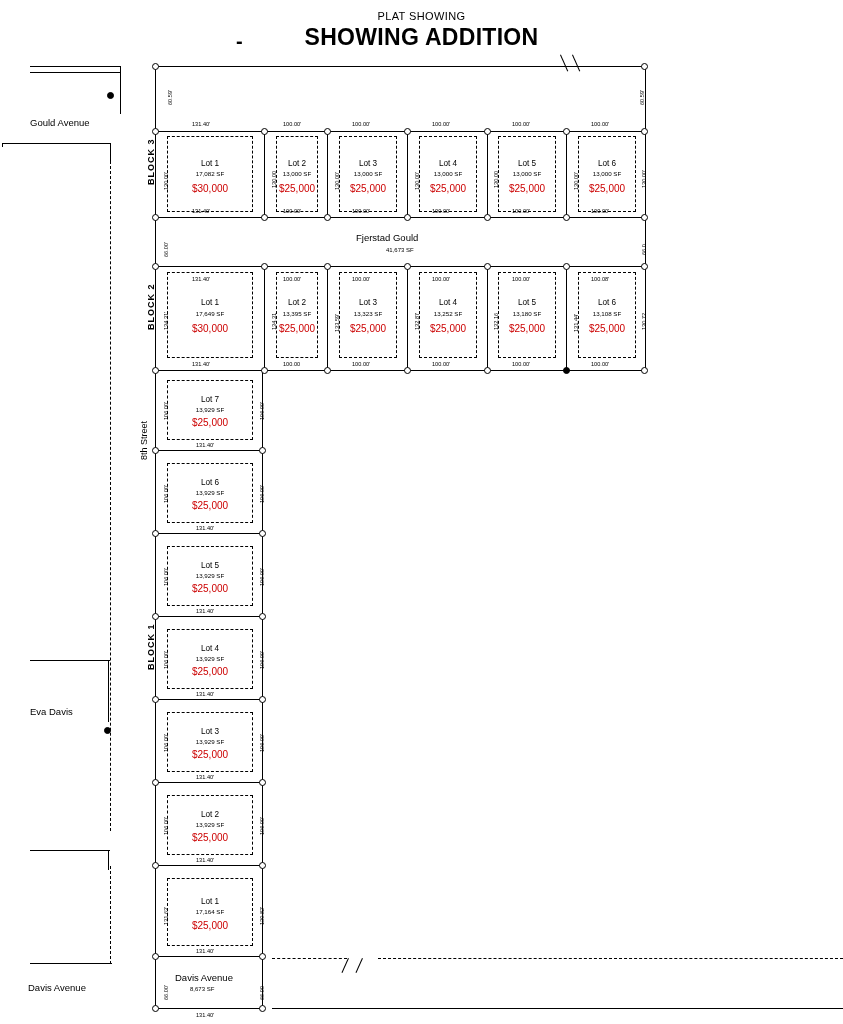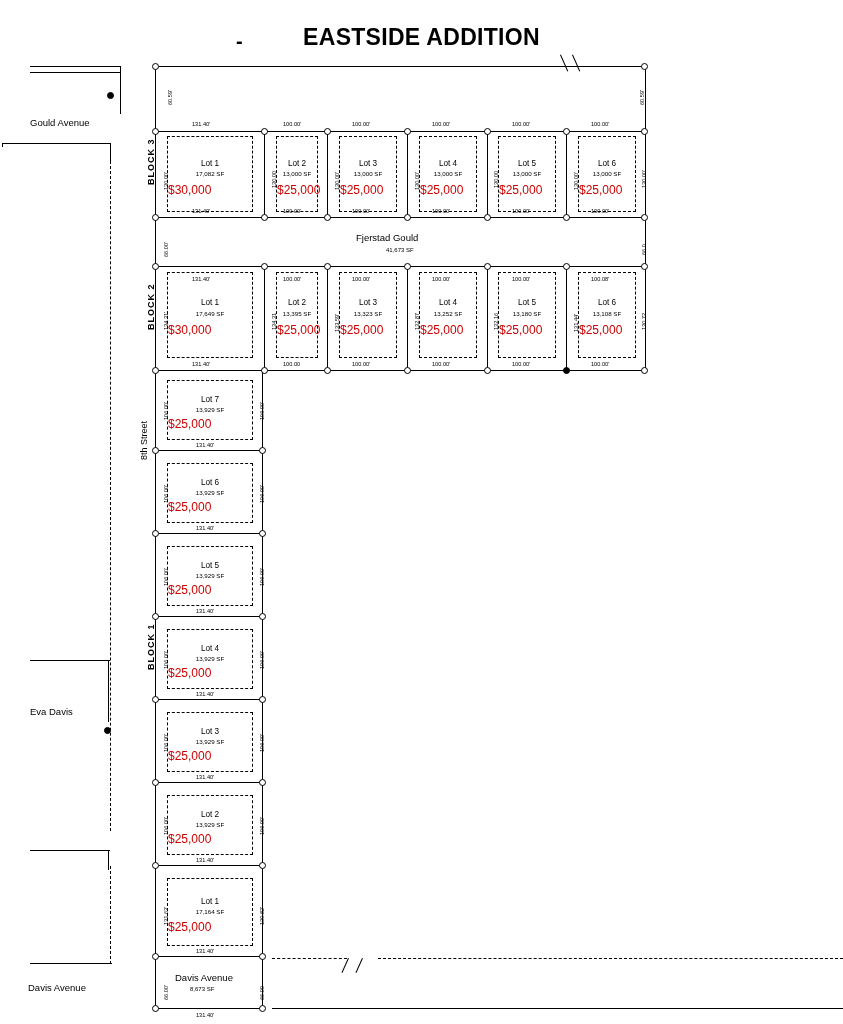--- a/index.html
+++ b/index.html
@@ -16,35 +16,36 @@
   .solid{position:absolute;background:#000;}
   .hline{height:1px;}
   .vline{width:1px;}
   .dash-h{position:absolute;height:0;border-top:1px dashed #000;}
   .dash-v{position:absolute;width:0;border-left:1px dashed #000;}
   .lot-dash{position:absolute;border:1px dashed #000;box-sizing:border-box;}
 
   .node{position:absolute;width:7px;height:7px;border:1px solid #000;border-radius:50%;background:#fff;box-sizing:border-box;}
   .lot-name{position:absolute;width:100%;text-align:center;font-size:8.2px;}
   .lot-sf{position:absolute;width:100%;text-align:center;font-size:6.2px;}
-  .lot-price{position:absolute;width:100%;text-align:left;font-size:12px;color:#cc0000;}
+  .lot-price{position:absolute;width:100%;text-align:center;font-size:10px;color:#cc0000;}
   .dim{position:absolute;font-size:5.6px;white-space:nowrap;}
   .dim-v{position:absolute;font-size:5.6px;white-space:nowrap;transform-origin:0 0;transform:rotate(-90deg);}
   .blk{position:absolute;font-size:9px;font-weight:bold;letter-spacing:1px;white-space:nowrap;transform-origin:0 0;transform:rotate(-90deg);}
   .street-v{position:absolute;font-size:9px;white-space:nowrap;transform-origin:0 0;transform:rotate(-90deg);}
   .ave{position:absolute;font-size:9.5px;white-space:nowrap;}
   .ave-sf{position:absolute;font-size:6px;white-space:nowrap;}
 </style>
 </head>
 <body>
 
 <div class="plat">
 
+  <div class="t-plat">PLAT SHOWING</div>
   <div class="t-dash">-</div>
-  <div class="t-main">EASTSIDE ADDITION</div>
+  <div class="t-main">SHOWING ADDITION</div>
 
   <div class="solid hline" style="left:155px;top:66px;width:490px;"></div>
 
   <div class="solid vline" style="left:155px;top:66px;height:890px;"></div>
 
   <div class="solid vline" style="left:645px;top:66px;height:304px;"></div>
 
   <div class="solid hline" style="left:155px;top:370px;width:490px;"></div>
 
   <div class="solid vline" style="left:262px;top:370px;height:586px;"></div>

